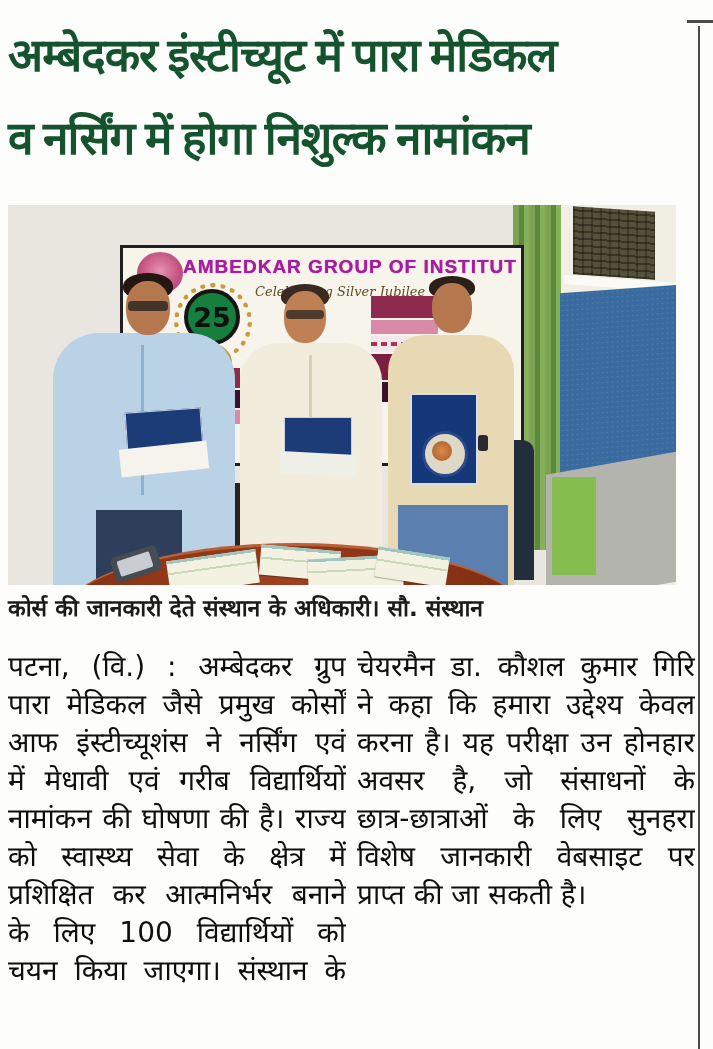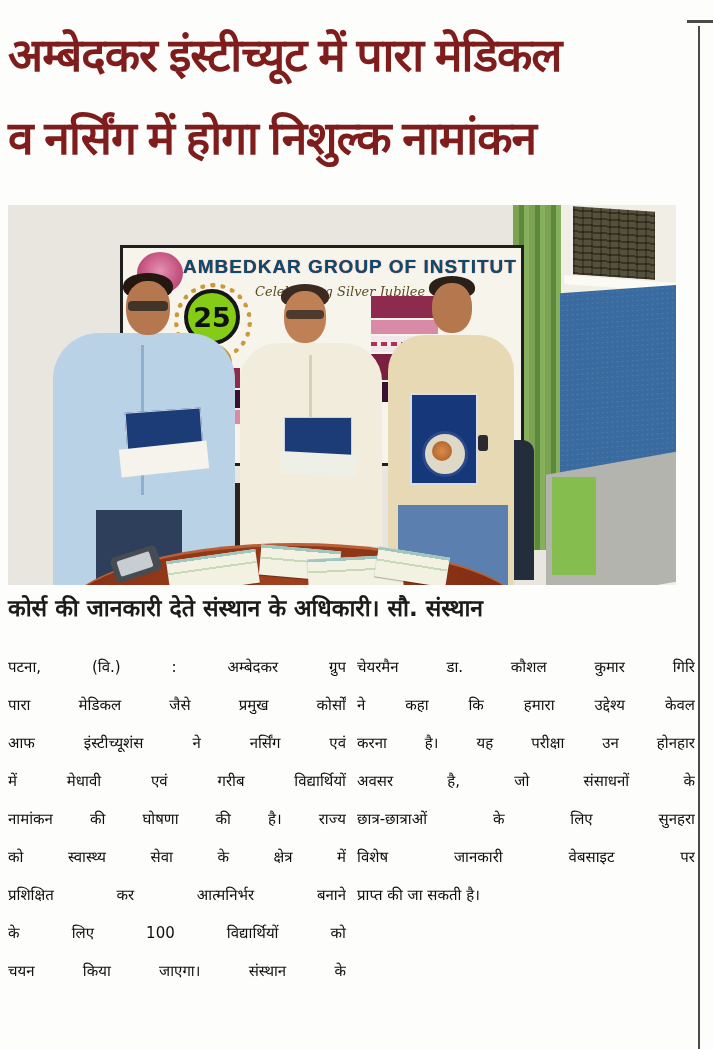--- a/index.html
+++ b/index.html
@@ -1,21 +1,21 @@
 <!DOCTYPE html>
 <html><head>
 <meta charset="utf-8">
 <style>
   html,body{margin:0;padding:0;background:#fff;}
   .page{position:relative;width:713px;height:1049px;background:#fdfdfc;overflow:hidden;
         font-family:"Liberation Serif",serif;color:#111;}
   
   .headline{position:absolute;left:8px;top:14px;width:680px;}
-  .headline div{font-family:Liberation Sans, sans-serif;font-weight:700;font-size:46px;
-                line-height:83px;color:#7f1d1d;letter-spacing:-1px;white-space:nowrap;}
+  .headline div{font-family:Liberation Serif, serif;font-weight:700;font-size:46px;
+                line-height:83px;color:#14532d;letter-spacing:-1px;white-space:nowrap;}
   
   .rule-v{position:absolute;left:698px;top:26px;width:2px;height:1023px;background:#4a4a4a;}
   .rule-h{position:absolute;left:687px;top:20px;width:26px;height:3px;background:#4a4a4a;}
   
   .photo{position:absolute;left:8px;top:205px;width:668px;height:380px;overflow:hidden;
          background:#e9e6df;}
   .photo *{position:absolute;}
   .curtain{left:505px;top:0;width:48px;height:345px;
     background:repeating-linear-gradient(90deg,#7ca352 0 6px,#5c8a3c 6px 11px,#86b05c 11px 16px);}
   .win-frame{left:553px;top:0;width:115px;height:380px;background:#f1eee5;}
@@ -27,40 +27,40 @@
   .blue-panel{left:552px;top:84px;width:120px;height:192px;background:#3a6ba0;
     background-image:radial-gradient(rgba(255,255,255,.12) 1px,transparent 1px);background-size:5px 5px;
     transform:skewY(-4deg);}
   .gray-floor{left:538px;top:258px;width:132px;height:130px;background:#b4b4ae;transform:skewY(-10deg);}
   .lime-wall{left:544px;top:272px;width:44px;height:98px;background:#86bd4f;}
   .banner{left:112px;top:40px;width:398px;height:215px;background:#f7f4ec;
           border:3px solid #1f1f1f;overflow:hidden;}
   .banner-rose{left:14px;top:4px;width:46px;height:42px;border-radius:50%;
     background:radial-gradient(circle at 50% 45%,#e790b4,#c2537e 60%,#a63862);}
   .banner-title{left:60px;top:8px;font-family:"Liberation Sans",sans-serif;font-weight:700;
-    font-size:19px;color:#0c4a6e;white-space:nowrap;letter-spacing:1px;text-shadow:0 0 1px #bd3026;}
+    font-size:19px;color:#a21caf;white-space:nowrap;letter-spacing:1px;text-shadow:0 0 1px #bd3026;}
   .banner-sub{left:132px;top:36px;font-family:"DejaVu Serif",serif;font-style:italic;
     font-size:13px;color:#5c4a22;white-space:nowrap;}
   .band{width:67px;left:248px;}
   .band.b1{top:48px;height:22px;background:#8e2a4e;}
   .band.b2{top:72px;height:14px;background:#d98aa6;}
   .band.b3{top:88px;height:16px;background:#f0e8ea;
     background-image:repeating-linear-gradient(90deg,#b03050 0 6px,transparent 6px 10px);background-size:100% 4px;
     background-position:0 6px;background-repeat:no-repeat;}
   .band.b4{top:106px;height:26px;background:#7a1f3f;}
   .band.b5{top:134px;height:20px;background:#3a1030;}
   .band-l{left:93px;width:24px;}
   .band-l.c1{top:120px;height:20px;background:#8e2a4e;}
   .band-l.c2{top:142px;height:18px;background:#3a1030;}
   .band-l.c3{top:162px;height:14px;background:#d98aa6;}
   .wreath{left:166px;top:78px;width:68px;height:68px;border-radius:50%;
     border:5px dotted #c79b3b;}
   .wreath-tail{left:178px;top:138px;width:46px;height:40px;border-radius:50%;
     background:radial-gradient(circle at 50% 30%,#dfc070,#b98a2e 70%,#8a6420);}
-  .circle25{left:176px;top:84px;width:48px;height:48px;border-radius:50%;background:#84cc16;
+  .circle25{left:176px;top:84px;width:48px;height:48px;border-radius:50%;background:#15803d;
     border:4px solid #151515;display:flex;align-items:center;justify-content:center;
     font-family:"DejaVu Sans",sans-serif;font-weight:700;font-size:27px;color:#101010;}
   .chair-a{left:216px;top:278px;width:40px;height:95px;background:#2a231b;border-radius:10px 10px 0 0;}
   .chair-b{left:452px;top:235px;width:74px;height:140px;background:#242d3c;border-radius:12px 12px 0 0;}
   
   .m1-body{left:45px;top:128px;width:182px;height:252px;background:#b9d2e6;border-radius:46px 46px 0 0;}
   .m1-placket{left:133px;top:140px;width:3px;height:150px;background:#8fb0ca;}
   .m1-head{left:118px;top:76px;width:44px;height:54px;background:#b5784e;border-radius:46%;}
   .m1-hair{left:115px;top:68px;width:50px;height:26px;background:#241710;border-radius:50% 50% 42% 42%;}
   .m1-glasses{left:120px;top:96px;width:40px;height:10px;background:rgba(30,30,30,.75);border-radius:4px;}
@@ -97,21 +97,21 @@
   .phone{left:104px;top:346px;width:48px;height:26px;background:#474c52;border-radius:5px;
     transform:rotate(-18deg);}
   .phone-screen{left:110px;top:351px;width:34px;height:16px;background:#c8cdd2;border-radius:2px;
     transform:rotate(-18deg);}
   
   .caption{position:absolute;left:8px;top:591px;width:660px;
     font-family:"DejaVu Sans",sans-serif;font-weight:700;font-size:23px;color:#1b1b1b;}
   
   .colL{position:absolute;left:8px;top:648px;width:338px;}
   .colR{position:absolute;left:357px;top:648px;width:338px;}
-  .bl{font-family:"DejaVu Sans",sans-serif;font-size:15px;line-height:38px;height:38px;
+  .bl{font-family:"DejaVu Sans",sans-serif;font-size:28px;line-height:38px;height:38px;
       color:#0e0e0e;text-align:justify;text-align-last:justify;white-space:nowrap;overflow:hidden;}
   .bl.lastline{text-align-last:left;}
 </style>
 </head>
 <body>
 
 <div class="page">
 
   <div class="headline">
     <div>अम्बेदकर इंस्टीच्यूट में पारा मेडिकल</div>

